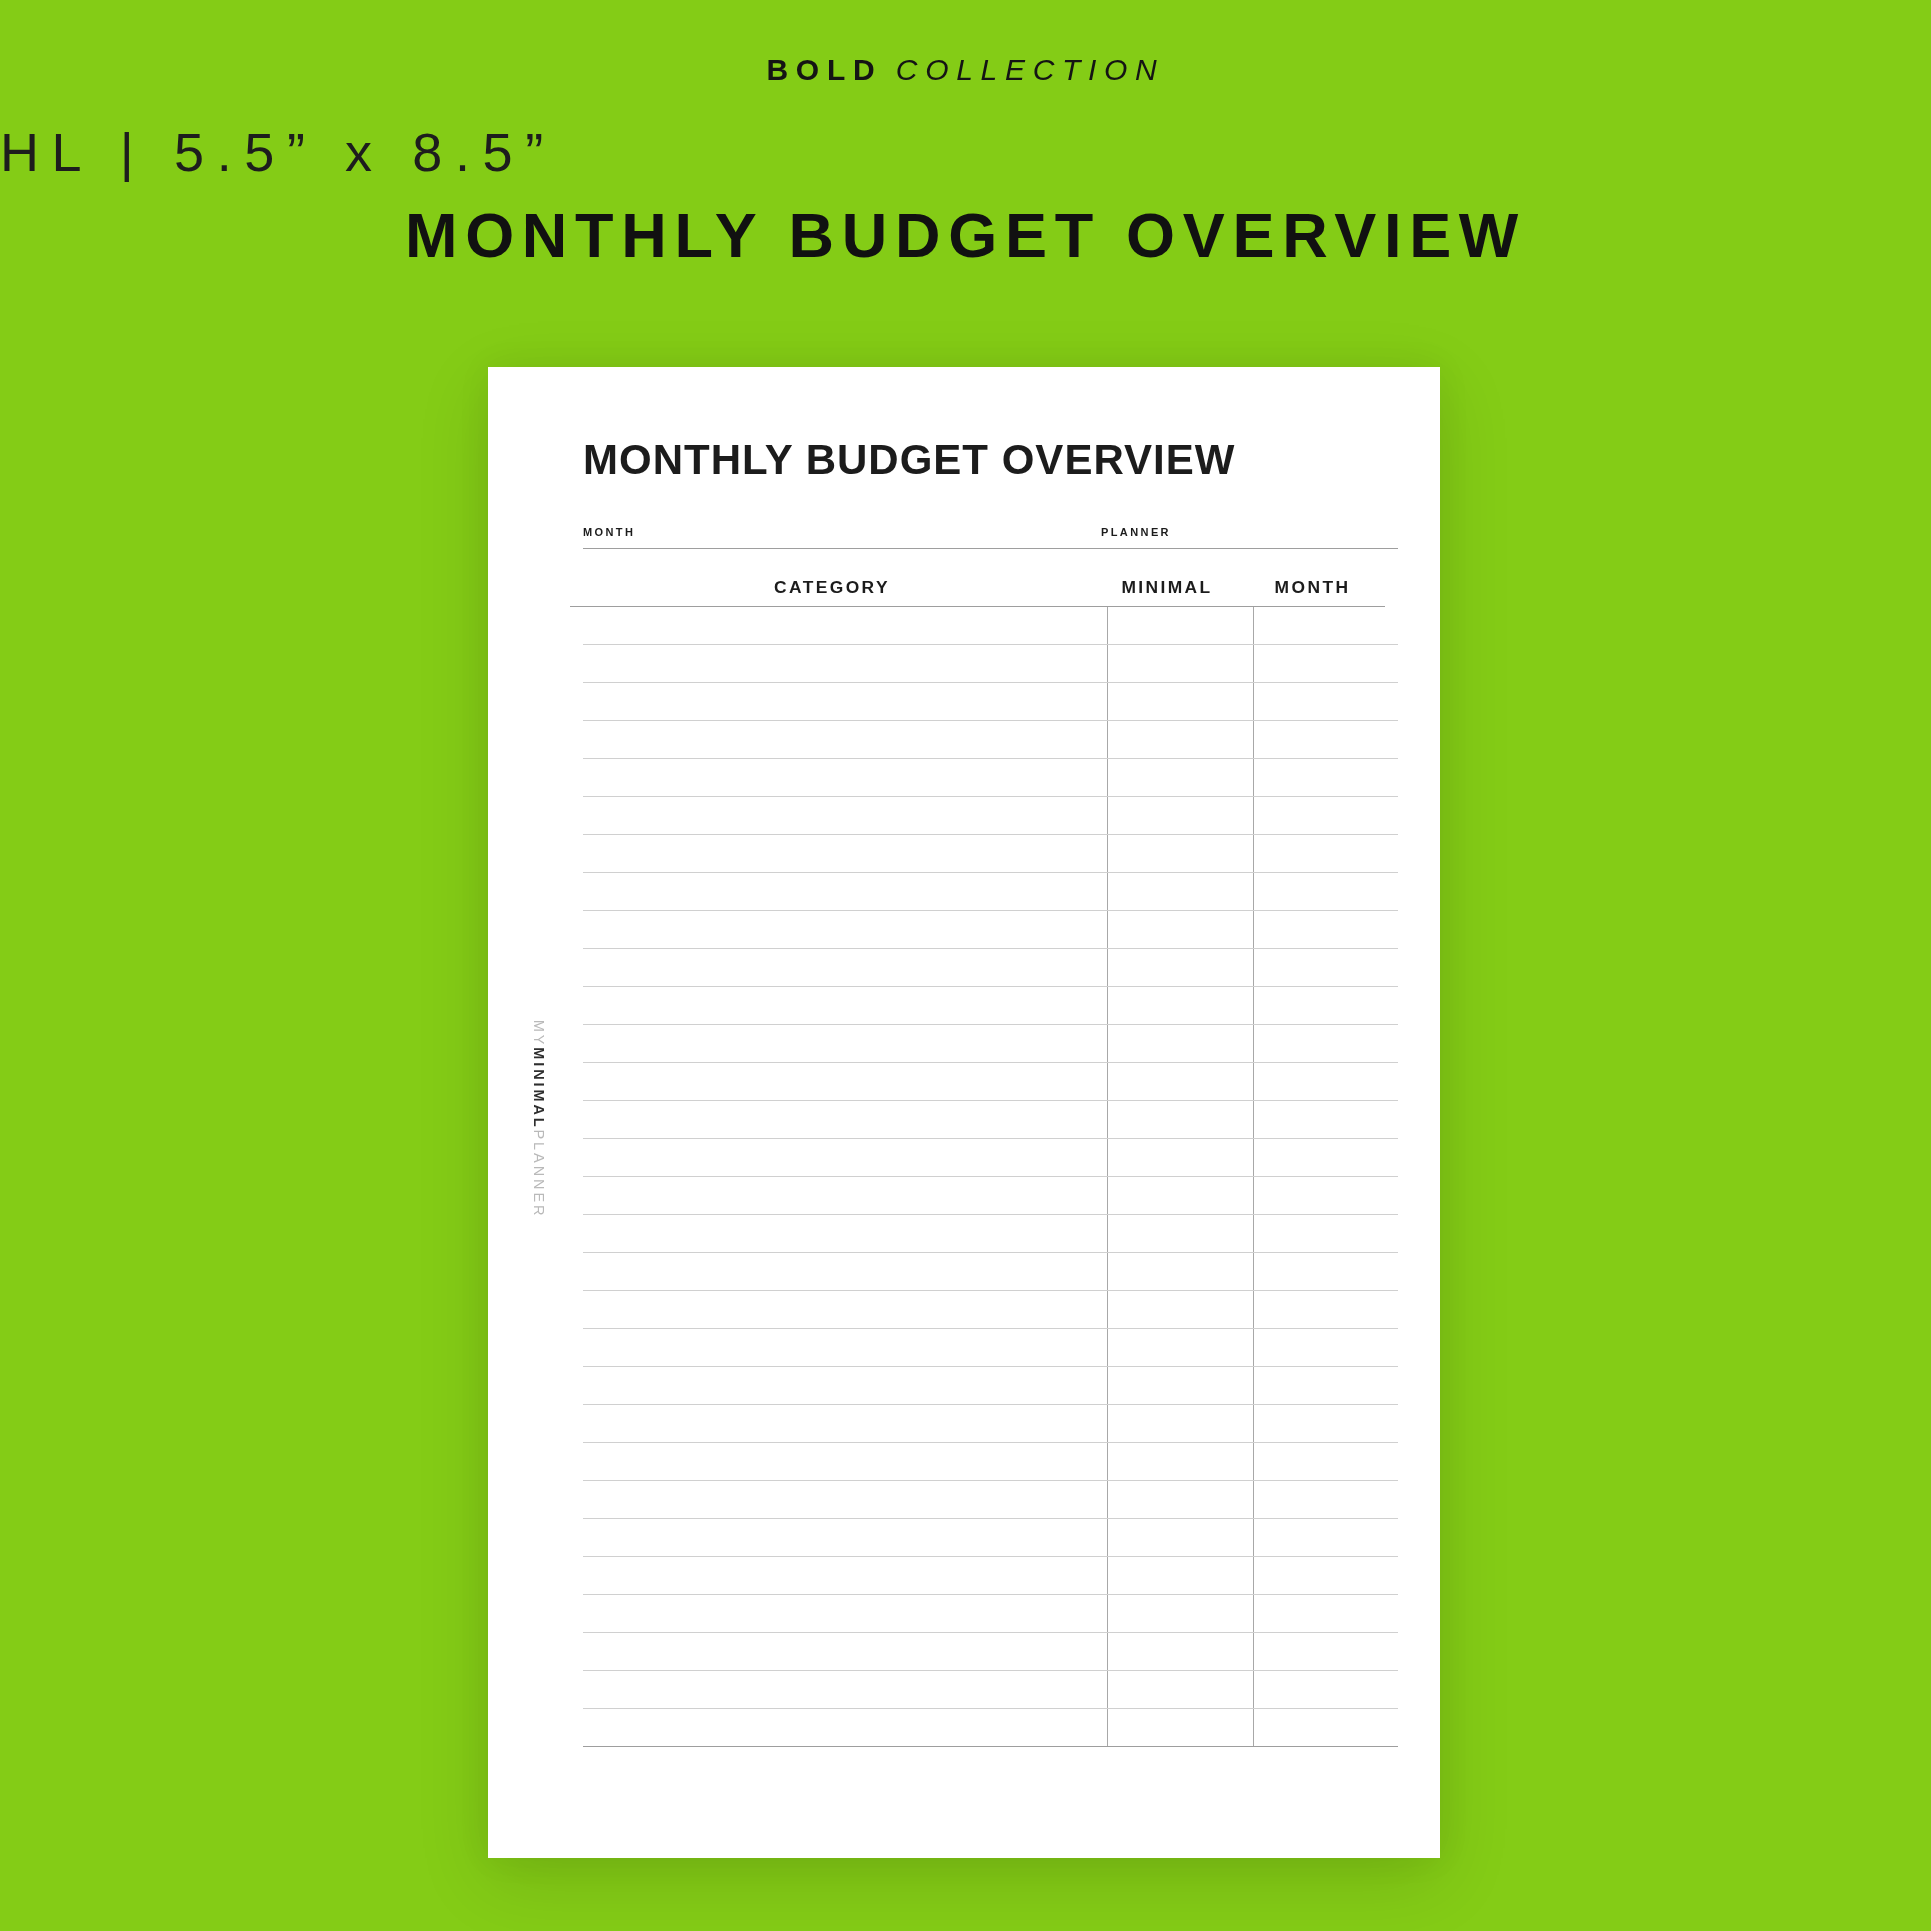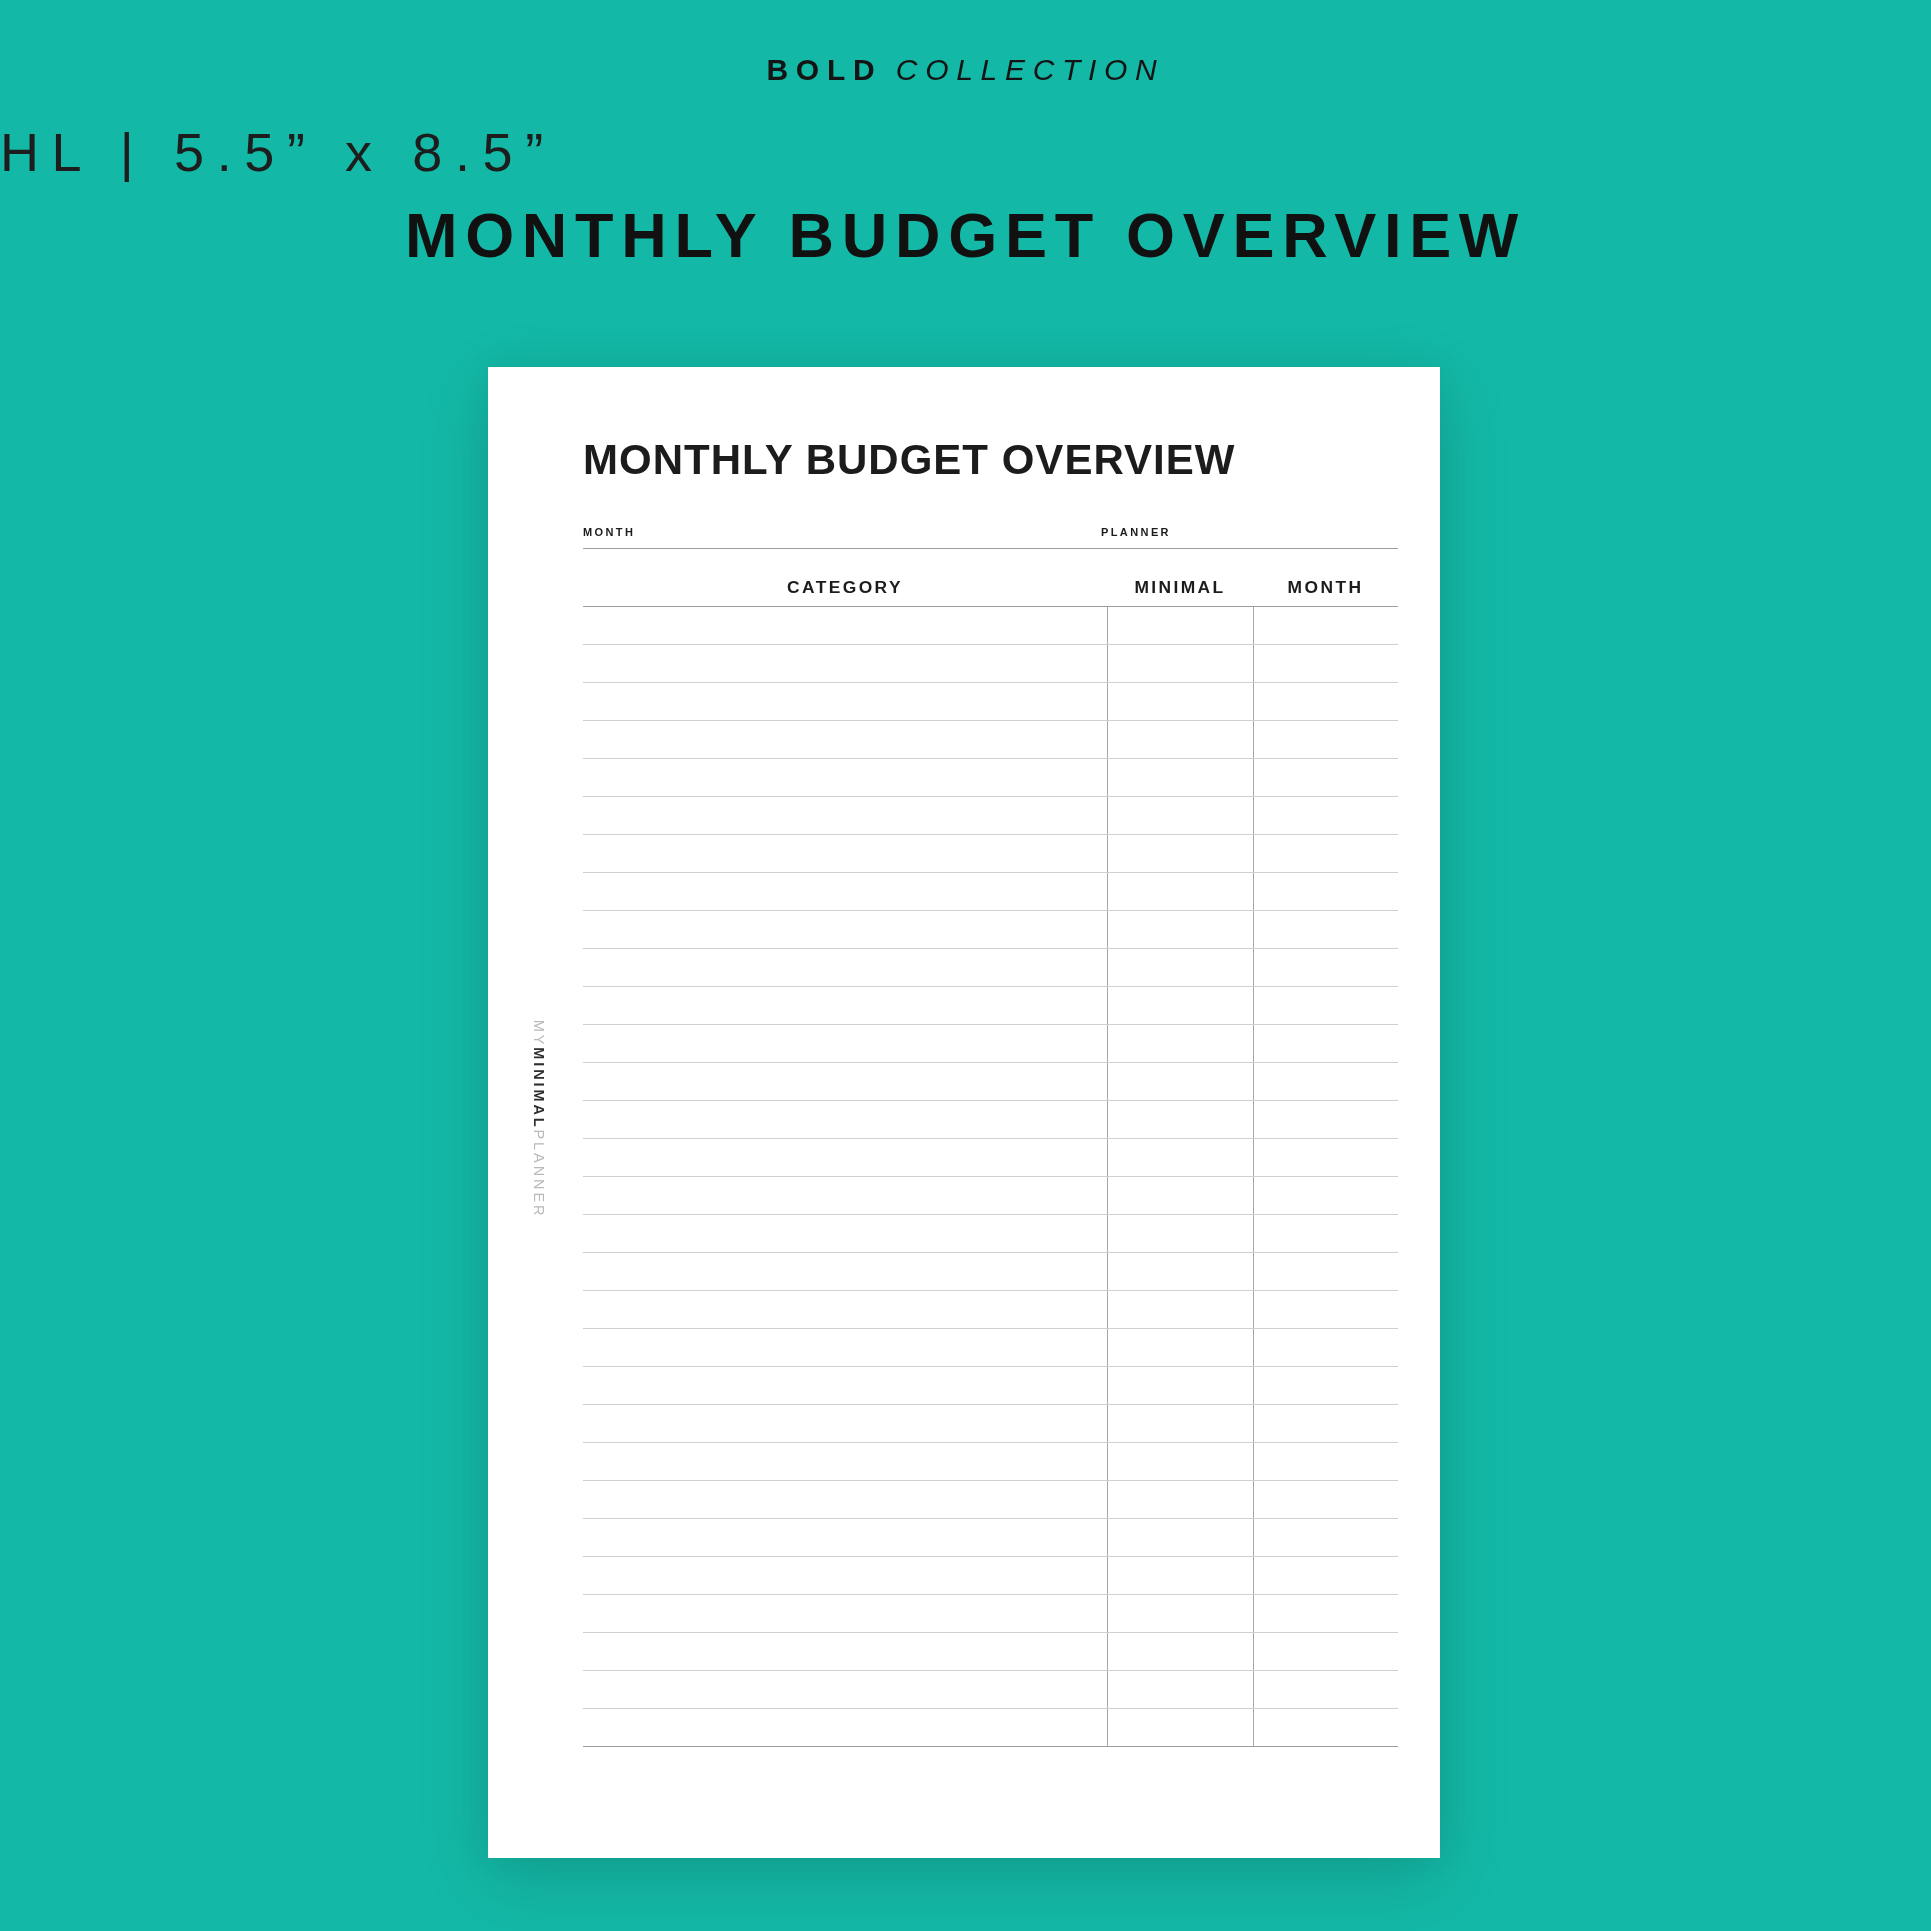--- a/index.html
+++ b/index.html
@@ -1,17 +1,17 @@
 <!DOCTYPE html>
 <html><head>
 <meta charset="utf-8">
 <style>
   html,body{margin:0;padding:0;background:#ffffff;}
   .canvas{
-    position:relative;width:1931px;height:1931px;background:#14b8a6;overflow:hidden;
+    position:relative;width:1931px;height:1931px;background:#84cc16;overflow:hidden;
     font-family:"Liberation Sans","DejaVu Sans",sans-serif;color:#161616;
   }
 
   
   .collection-line{
     position:absolute;top:53px;left:0;width:100%;text-align:center;
     font-size:30px;letter-spacing:7.7px;color:#141414;white-space:nowrap;
   }
   .collection-bold{font-weight:800;}
   .collection-rest{font-style:italic;font-weight:300;margin-left:13.5px;}
@@ -47,21 +47,21 @@
   .field-row{
     position:absolute;left:95px;top:136px;width:815px;height:45px;
     border-bottom:1.9px solid #9e9e9e;box-sizing:content-box;
     font-size:11px;font-weight:700;letter-spacing:2.4px;color:#1c1c1c;
   }
   .month-label{position:absolute;left:0;bottom:9.7px;}
   .income-label{position:absolute;left:518px;bottom:9.7px;}
 
   
   .col-header-row{
-    position:absolute;left:95px;top:202px;width:815px;height:37px;
+    position:absolute;left:82px;top:202px;width:815px;height:37px;
     border-bottom:1.9px solid #9e9e9e;display:flex;
     font-size:17.4px;font-weight:700;letter-spacing:2.4px;color:#1c1c1c;
   }
   .col-h{display:flex;align-items:center;justify-content:center;box-sizing:border-box;}
   .col-h.cat{width:524px;}
   .col-h.budget{width:146px;}
   .col-h.actual{width:145px;}
 
   
   .grid{position:absolute;left:95px;top:240px;width:815px;}

